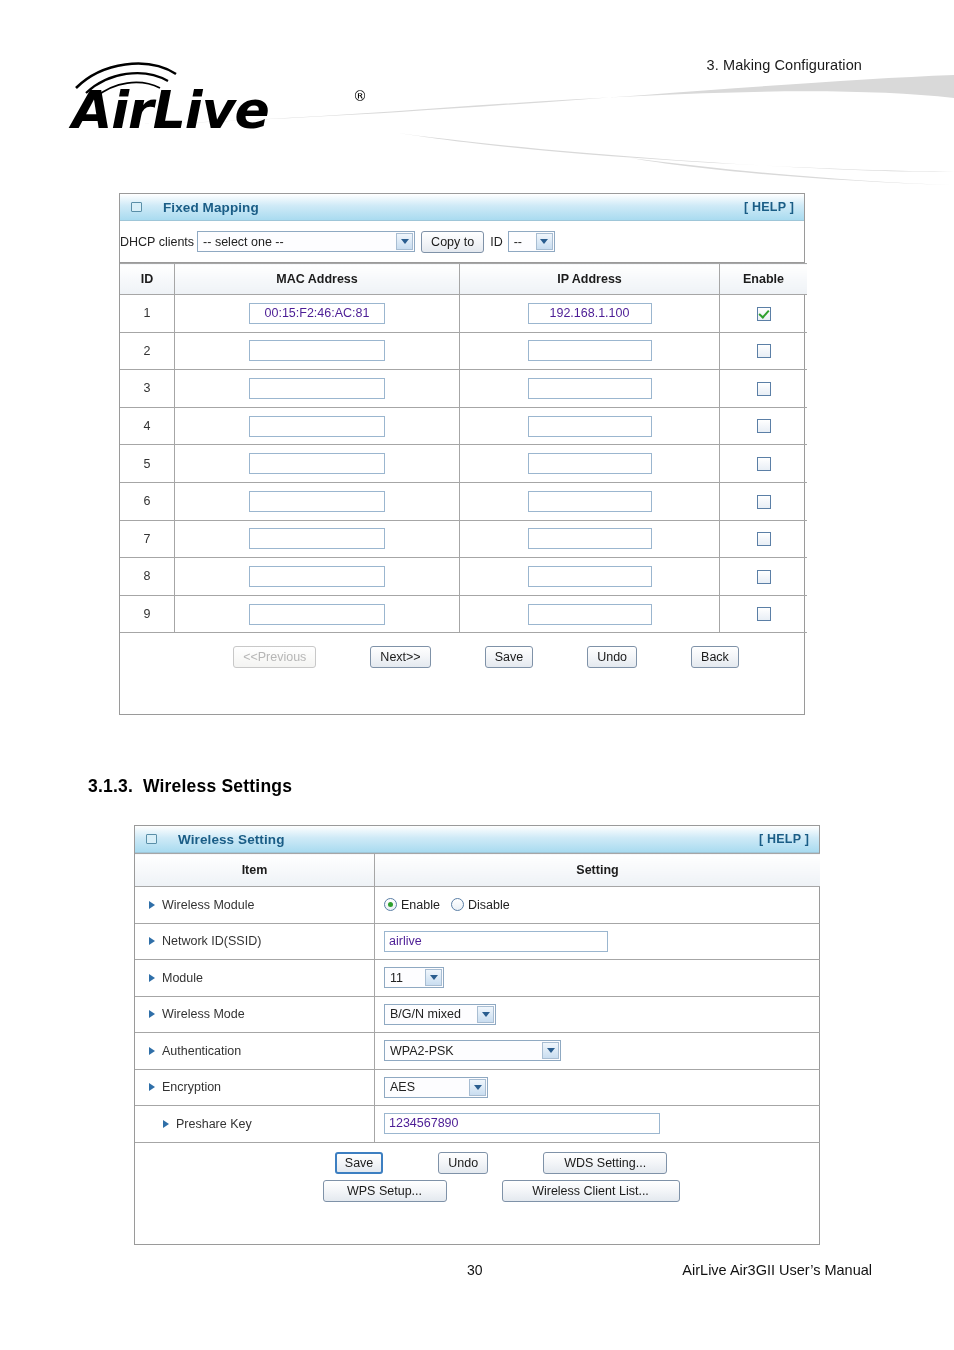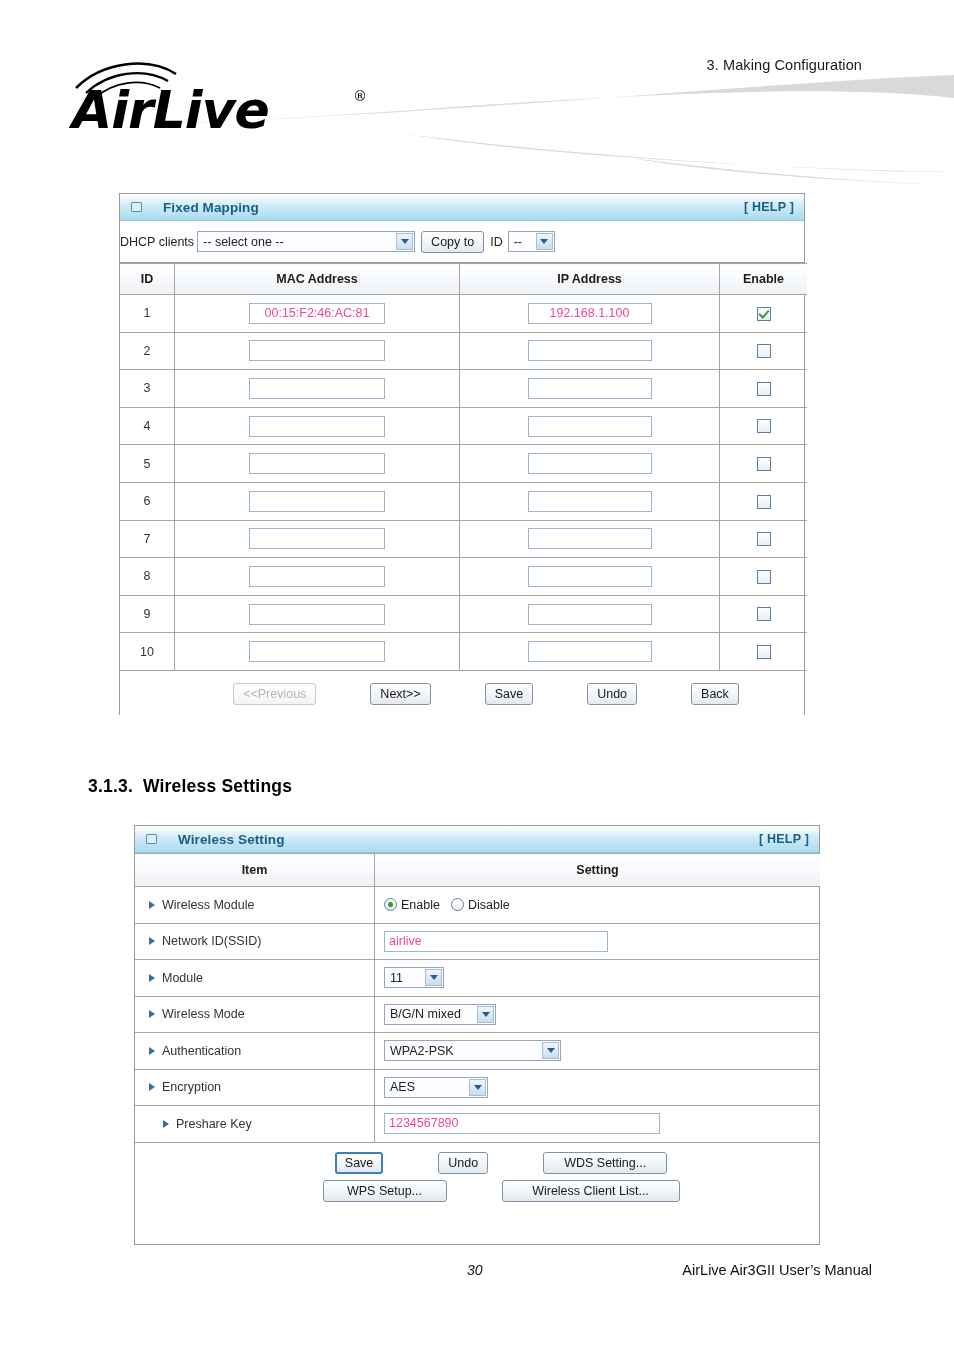--- a/index.html
+++ b/index.html
@@ -98,21 +98,21 @@
     cursor: pointer;
   }
 
   
   .txt {
     border: 1px solid #9bb6cf;
     background: #ffffff;
     box-sizing: border-box;
     font-family: "Liberation Sans", sans-serif;
     font-size: 12.5px;
-    color: #ec4899;
+    color: #4c1d95;
     padding: 0 4px;
     height: 21px;
     line-height: 19px;
     display: inline-block;
     vertical-align: middle;
     white-space: nowrap;
     overflow: hidden;
   }
   .sel {
     border: 1px solid #8fa9c2;
@@ -349,21 +349,20 @@
     position: absolute;
     left: 0; top: 1262px;
     width: 954px;
     height: 30px;
   }
   #page-number {
     position: absolute;
     left: 467px; top: 0;
     font-size: 14px;
     color: #111;
-    font-style: italic;
   }
   #footer-manual {
     position: absolute;
     right: 82px; top: 0;
     font-size: 14.5px;
     color: #111;
     white-space: nowrap;
   }
 </style>
 </head>
@@ -469,26 +468,20 @@
           <td class="c-mac"><span class="txt mac-box" style="width: 136px;"></span></td>
           <td class="c-ip"><span class="txt ip-box" style="width: 124px;"></span></td>
           <td class="c-en"><span class="cbx"></span></td>
         </tr>
         <tr>
           <td class="c-id">9</td>
           <td class="c-mac"><span class="txt mac-box" style="width: 136px;"></span></td>
           <td class="c-ip"><span class="txt ip-box" style="width: 124px;"></span></td>
           <td class="c-en"><span class="cbx"></span></td>
         </tr>
-        <tr>
-          <td class="c-id">10</td>
-          <td class="c-mac"><span class="txt mac-box" style="width: 136px;"></span></td>
-          <td class="c-ip"><span class="txt ip-box" style="width: 124px;"></span></td>
-          <td class="c-en"><span class="cbx"></span></td>
-        </tr>
       </tbody>
   </table>
 
   <div id="fixed-mapping-buttons">
       <span class="btn disabled">&lt;&lt;Previous</span>
       <span class="btn">Next&gt;&gt;</span>
       <span class="btn">Save</span>
       <span class="btn">Undo</span>
       <span class="btn">Back</span>
     </div>

